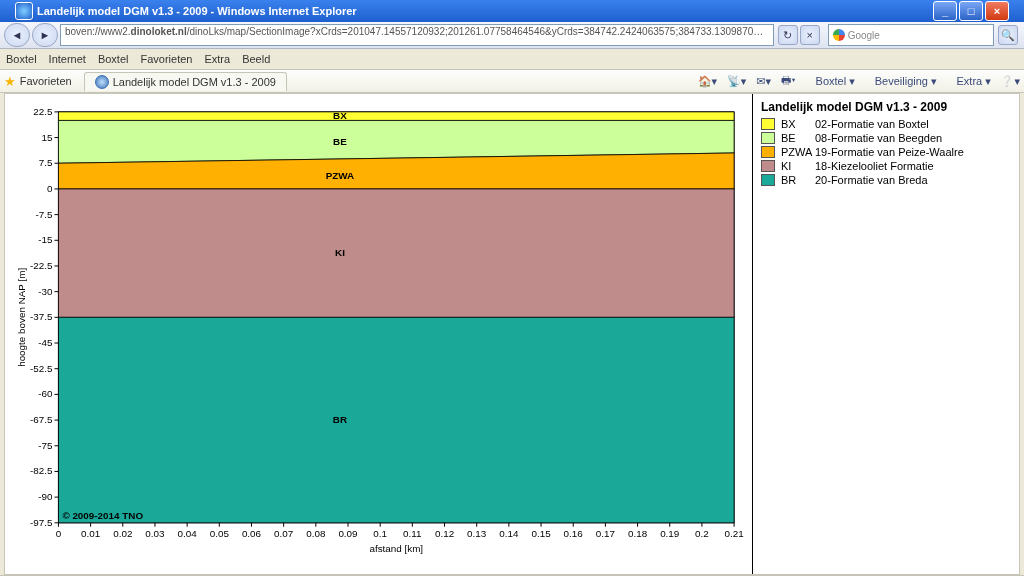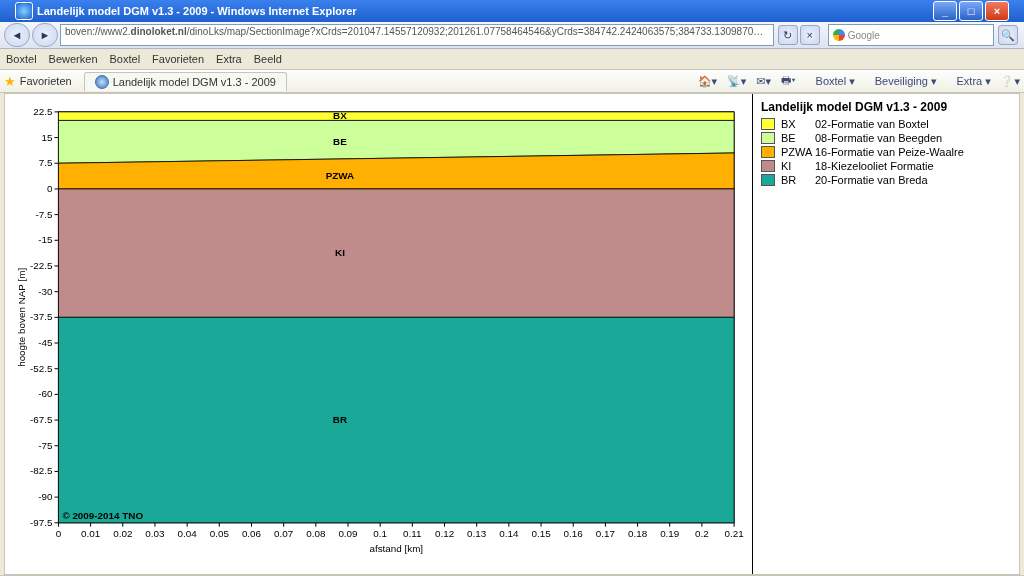--- a/index.html
+++ b/index.html
@@ -71,21 +71,21 @@
   <div class="navbtn" style="border-radius:3px;width:18px;height:18px">×</div>
   <div class="search">
     <span class="g"></span>
     <span>Google</span>
   </div>
   <div class="navbtn" style="border-radius:3px;width:18px;height:18px;margin-left:4px">🔍</div>
 </div>
 
 <div class="menubar">
   <span>Boxtel</span>
-  <span>Bewerken</span>
+  <span>Internet</span>
   <span>Boxtel</span>
   <span>Favorieten</span>
   <span>Extra</span>
   <span>Beeld</span>
 </div>
 
 <div class="favbar">
   <span class="favstar">★</span>
   <span>Favorieten</span>
   <div class="tab">
@@ -216,21 +216,21 @@
           <span>02-Formatie van Boxtel</span>
         </div>
         <div class="lg-row">
           <span class="sw" style="background:#ccff99"></span>
           <span class="lg-code">BE</span>
           <span>08-Formatie van Beegden</span>
         </div>
         <div class="lg-row">
           <span class="sw" style="background:#ffb000"></span>
           <span class="lg-code">PZWA</span>
-          <span>16-Formatie van Peize-Waalre</span>
+          <span>19-Formatie van Peize-Waalre</span>
         </div>
         <div class="lg-row">
           <span class="sw" style="background:#bf8b8b"></span>
           <span class="lg-code">KI</span>
           <span>18-Kiezelooliet Formatie</span>
         </div>
         <div class="lg-row">
           <span class="sw" style="background:#1aa999"></span>
           <span class="lg-code">BR</span>
           <span>20-Formatie van Breda</span>

